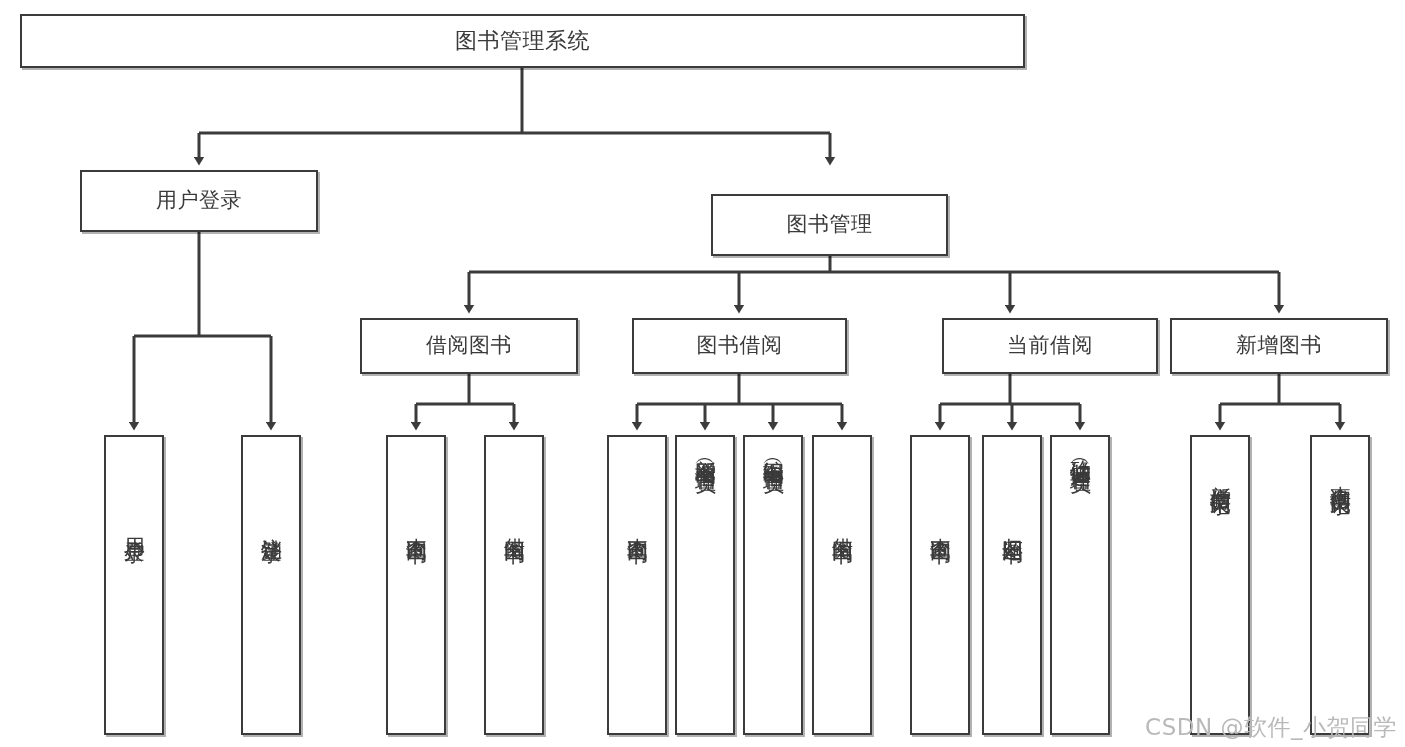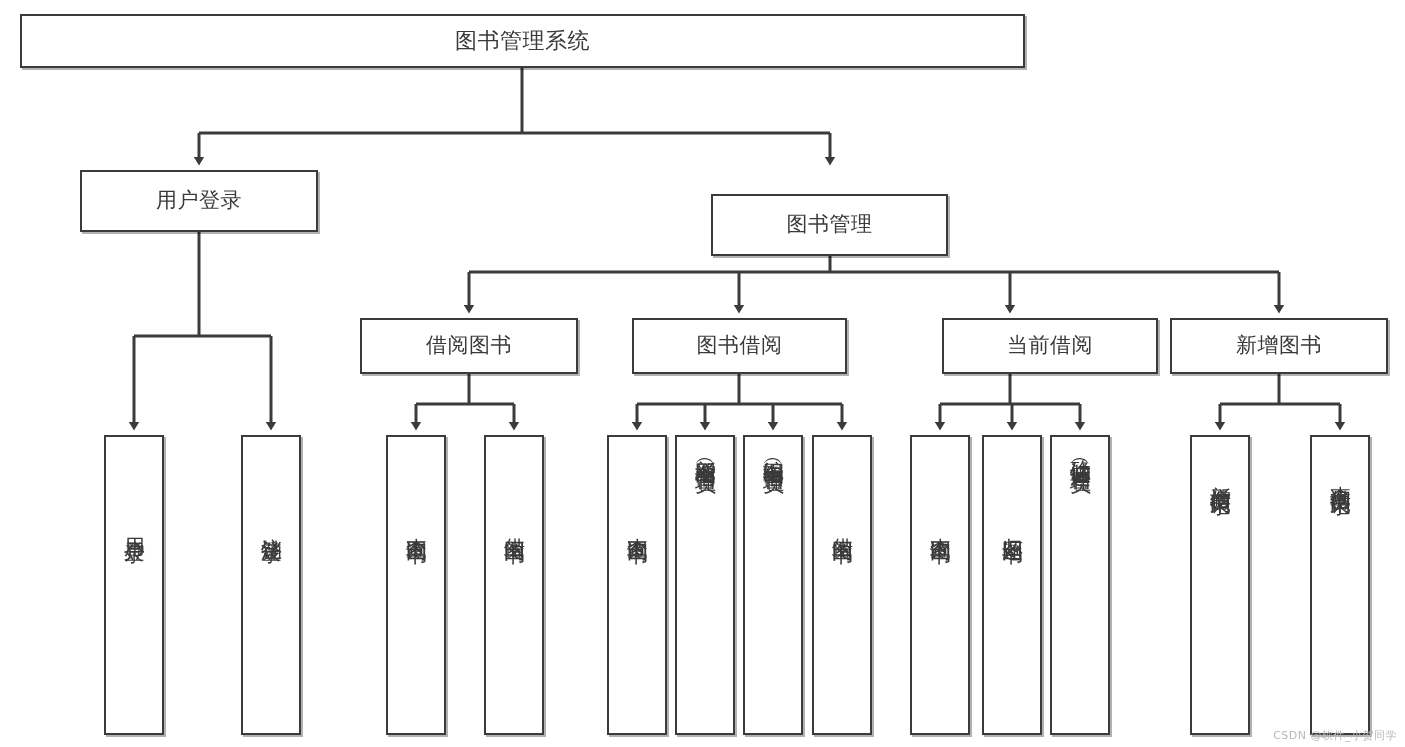--- a/index.html
+++ b/index.html
@@ -55,21 +55,21 @@
     line-height: 1.28;
     writing-mode: vertical-rl;
     text-orientation: upright;
     letter-spacing: 2px;
     white-space: nowrap;
   }
   .watermark {
     position: absolute;
     right: 8px;
     bottom: 4px;
-    font-size: 11px;
+    font-size: 23px;
     color: #b9b9b9;
     white-space: nowrap;
     letter-spacing: 0.5px;
     text-align: center;
   }
 </style>
 </head>
 <body>
 
 <div id="canvas">

